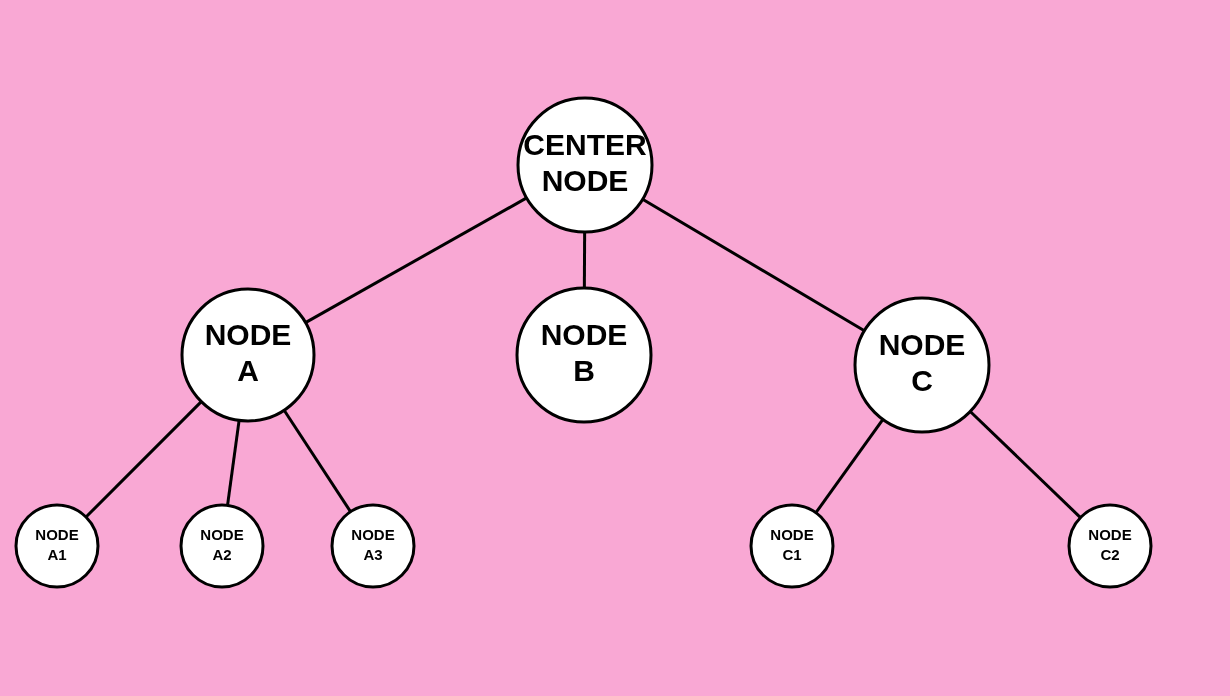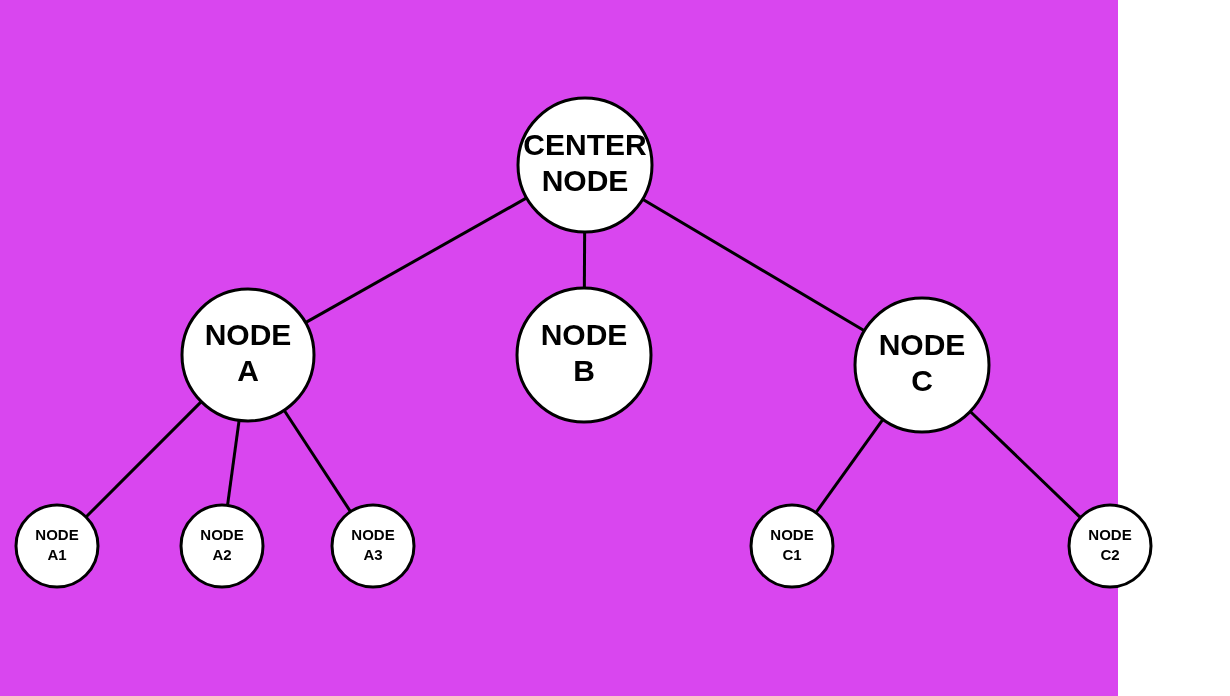--- a/index.html
+++ b/index.html
@@ -8,23 +8,23 @@
     background: #ffffff;
   }
   body {
     width: 1230px;
     height: 696px;
     overflow: hidden;
     font-family: "Liberation Sans", sans-serif;
   }
   #diagram-root {
     position: relative;
-    width: 1118px;
+    width: 1230px;
     height: 696px;
-    background: #d946ef;
+    background: #f9a8d4;
   }
   svg#graph {
     display: block;
     width: 1230px;
     height: 696px;
   }
   .edge-line {
     stroke: #000000;
     stroke-linecap: butt;
   }

